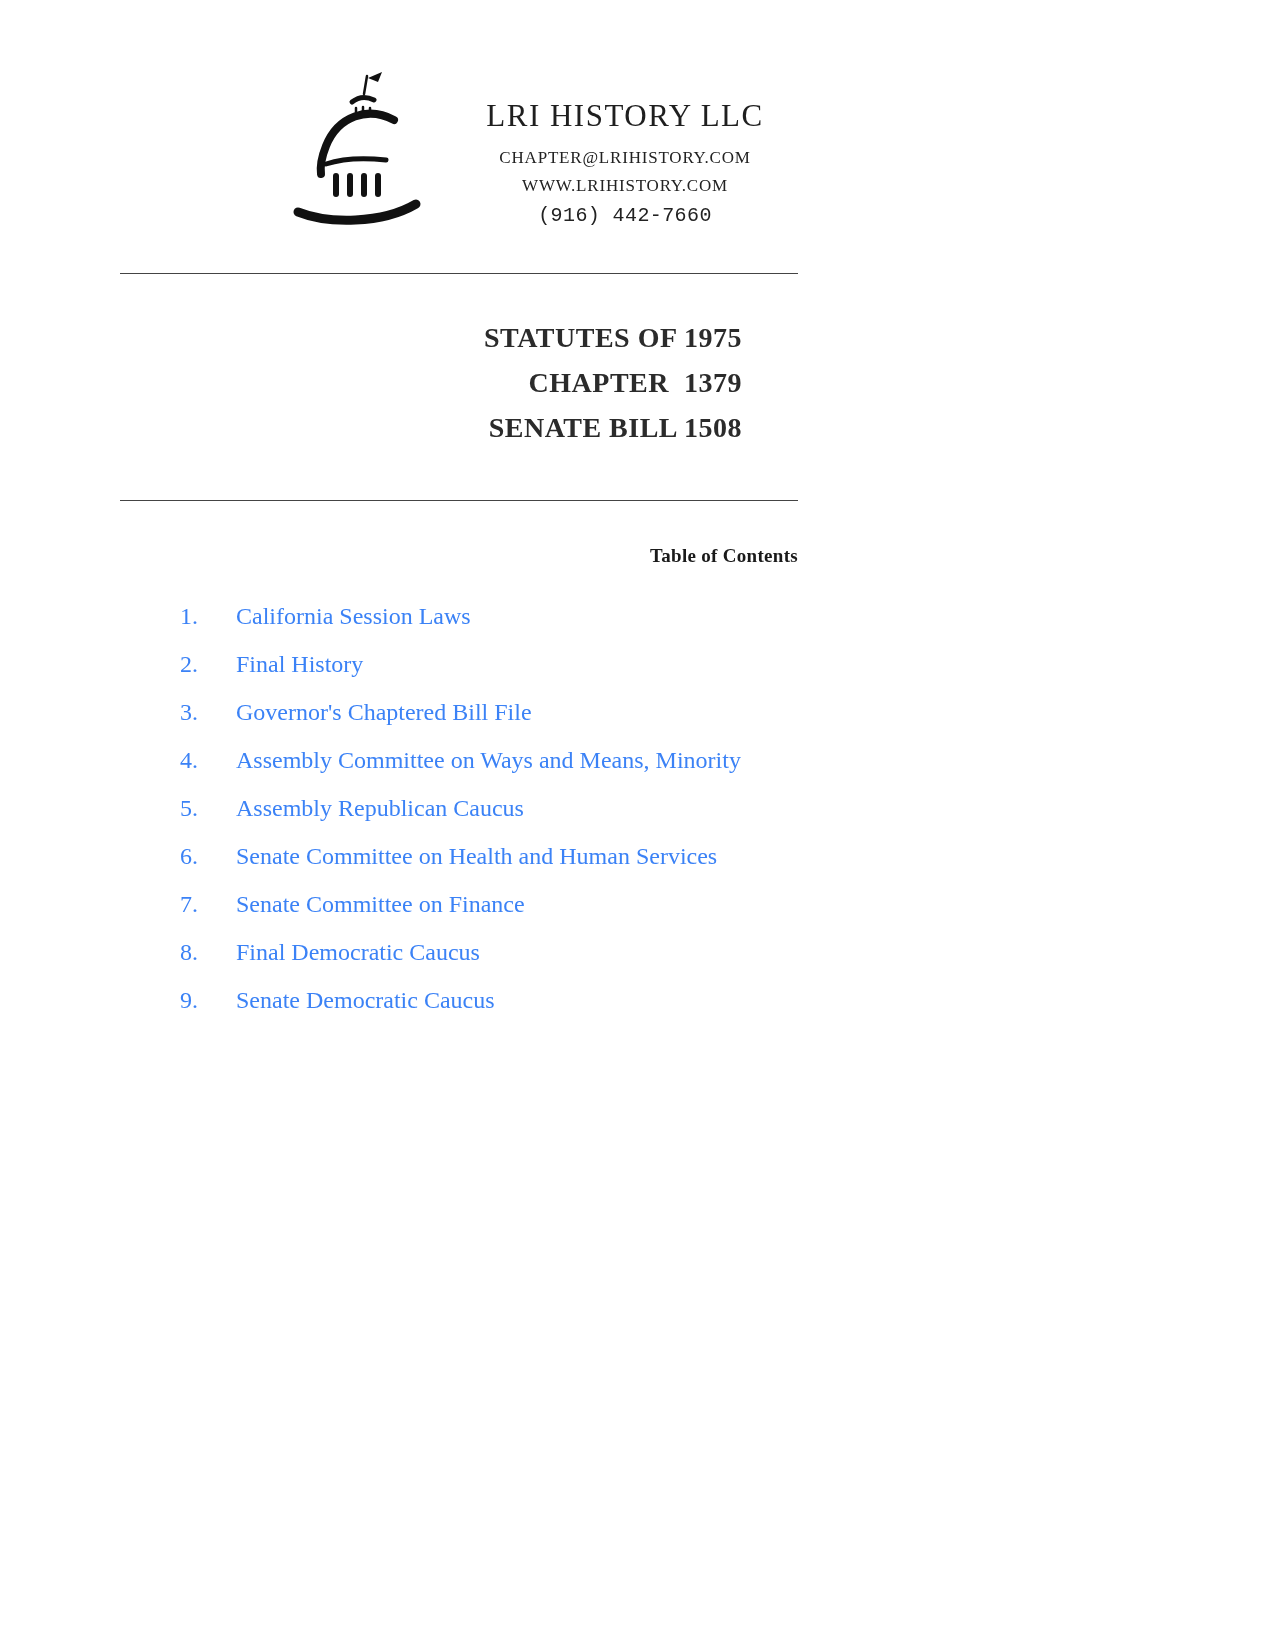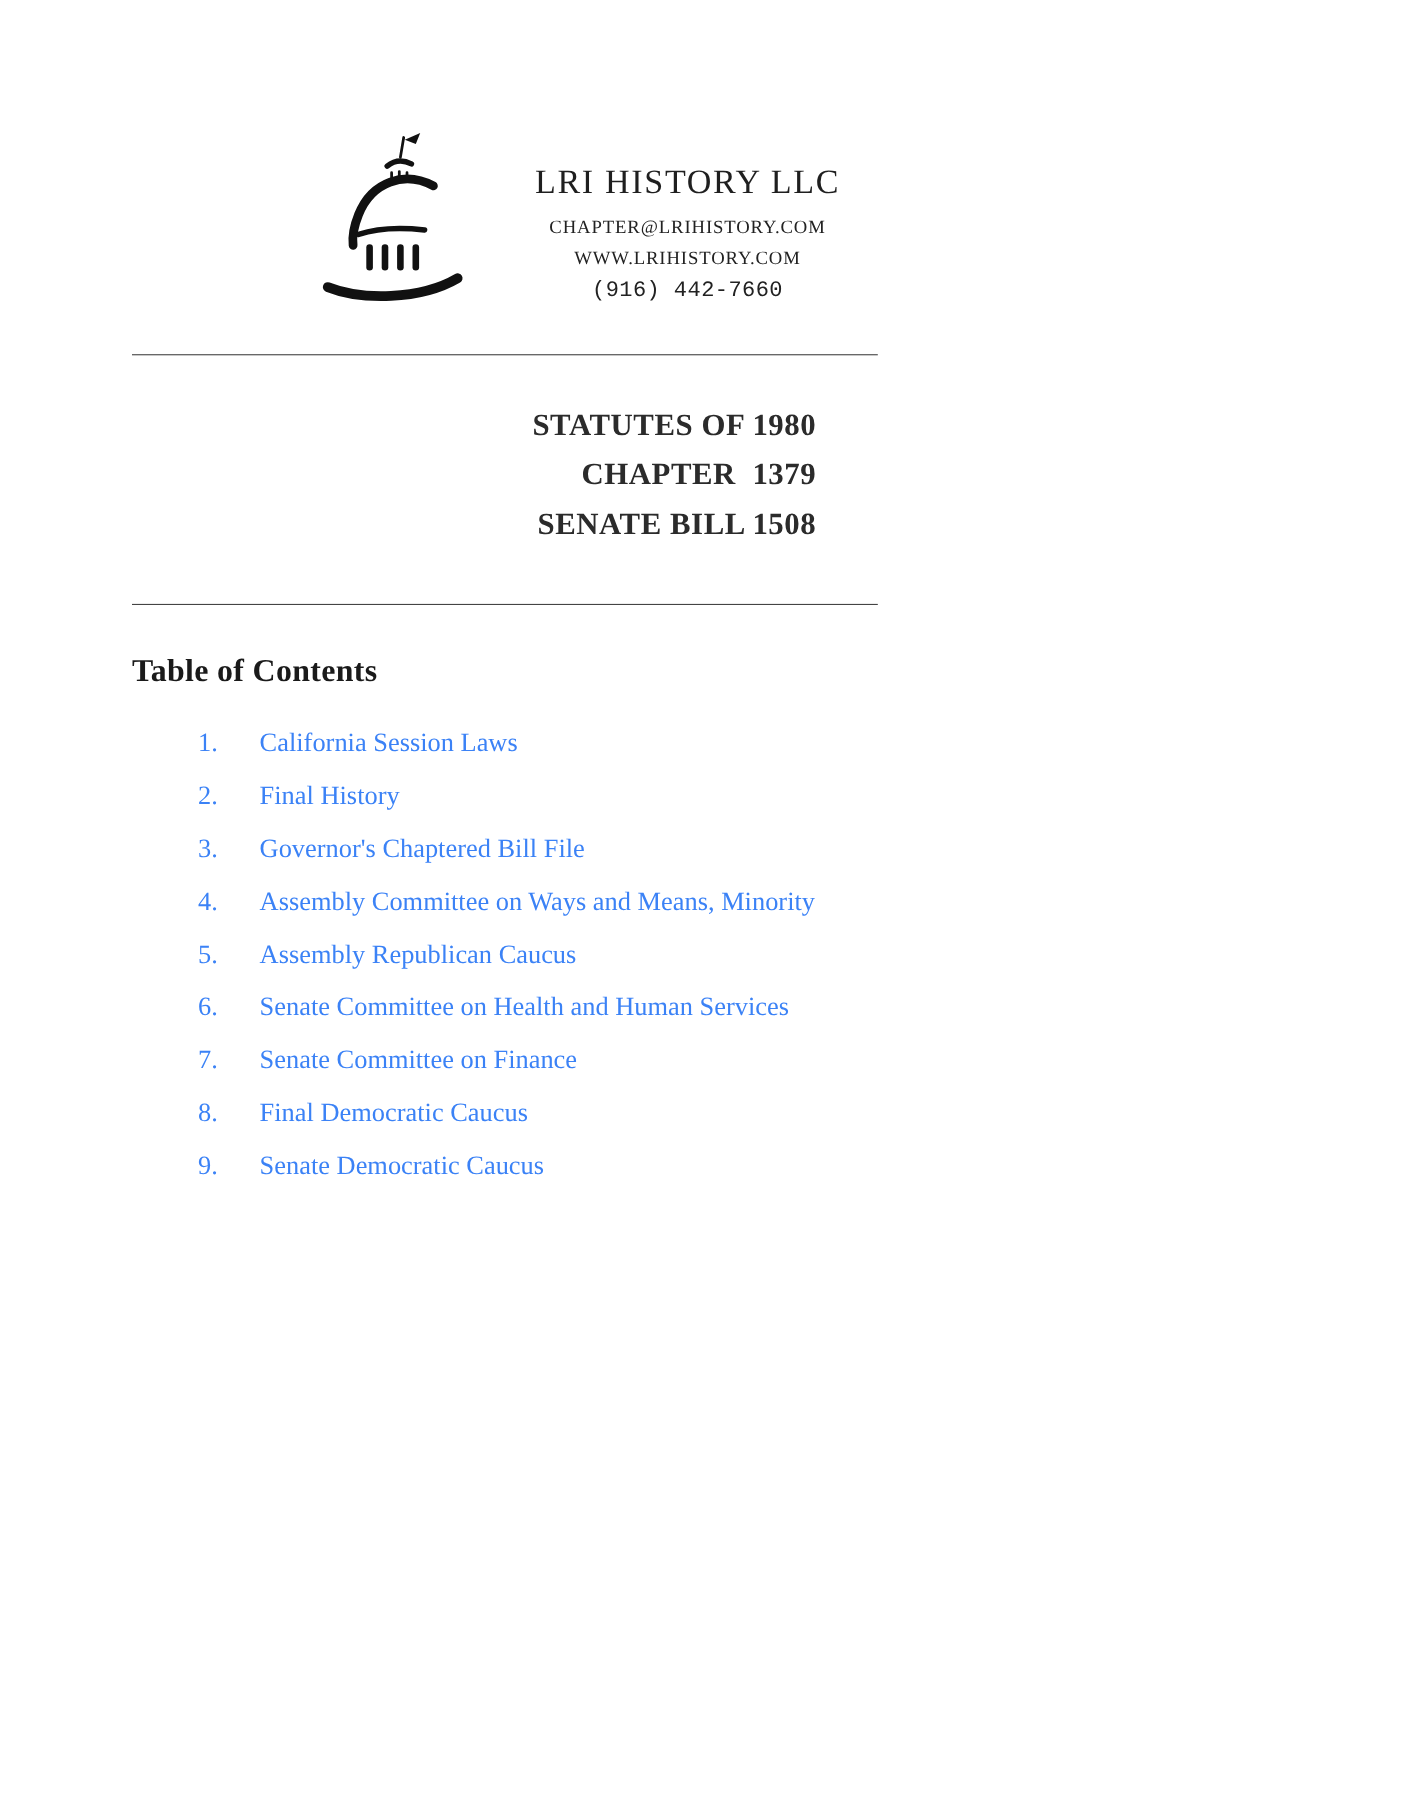--- a/index.html
+++ b/index.html
@@ -12,21 +12,21 @@
     width: 1276px;
     height: 1651px;
     position: relative;
     font-family: "Liberation Serif", "DejaVu Serif", serif;
     color: #1a1a1a;
   }
 
   .page {
     width: 1024px;
     height: 1651px;
-    padding: 117px 226px 0 120px; 
+    padding: 68px 226px 0 120px; 
     position: relative;
   }
 
   
   .letterhead {
     display: flex;
     align-items: flex-start;
     margin-left: 170px;
     margin-bottom: 30px;
   }
@@ -90,24 +90,25 @@
     font-weight: bold;
     color: #2b2b2b;
     letter-spacing: 0.5px;
     margin-bottom: 13px;
     white-space: pre-wrap;
   }
 
   
   .toc-heading {
     margin-top: 44px;
-    font-size: 29px;
+    font-size: 19px;
     font-weight: bold;
     color: #1a1a1a;
     letter-spacing: 0.3px;
+    text-align: right;
   }
 
   ol.toc-list {
     margin-top: 36px;
     margin-left: 60px;
     list-style: none;
     counter-reset: toc;
   }
 
   ol.toc-list li {
@@ -160,21 +161,21 @@
       <div class="contact-line">CHAPTER@LRIHISTORY.COM</div>
       <div class="contact-line">WWW.LRIHISTORY.COM</div>
       <div class="contact-line phone">(916) 442-7660</div>
     </div>
 
   </div>
 
   <hr class="rule rule-1">
 
   <div class="title-block">
-    <div class="title-line">STATUTES OF 1980</div>
+    <div class="title-line">STATUTES OF 1975</div>
     <div class="title-line">CHAPTER  1379</div>
     <div class="title-line">SENATE BILL 1508</div>
   </div>
 
   <hr class="rule rule-2">
 
   <h1 class="toc-heading">Table of Contents</h1>
 
   <ol class="toc-list">
       <li>California Session Laws</li>

